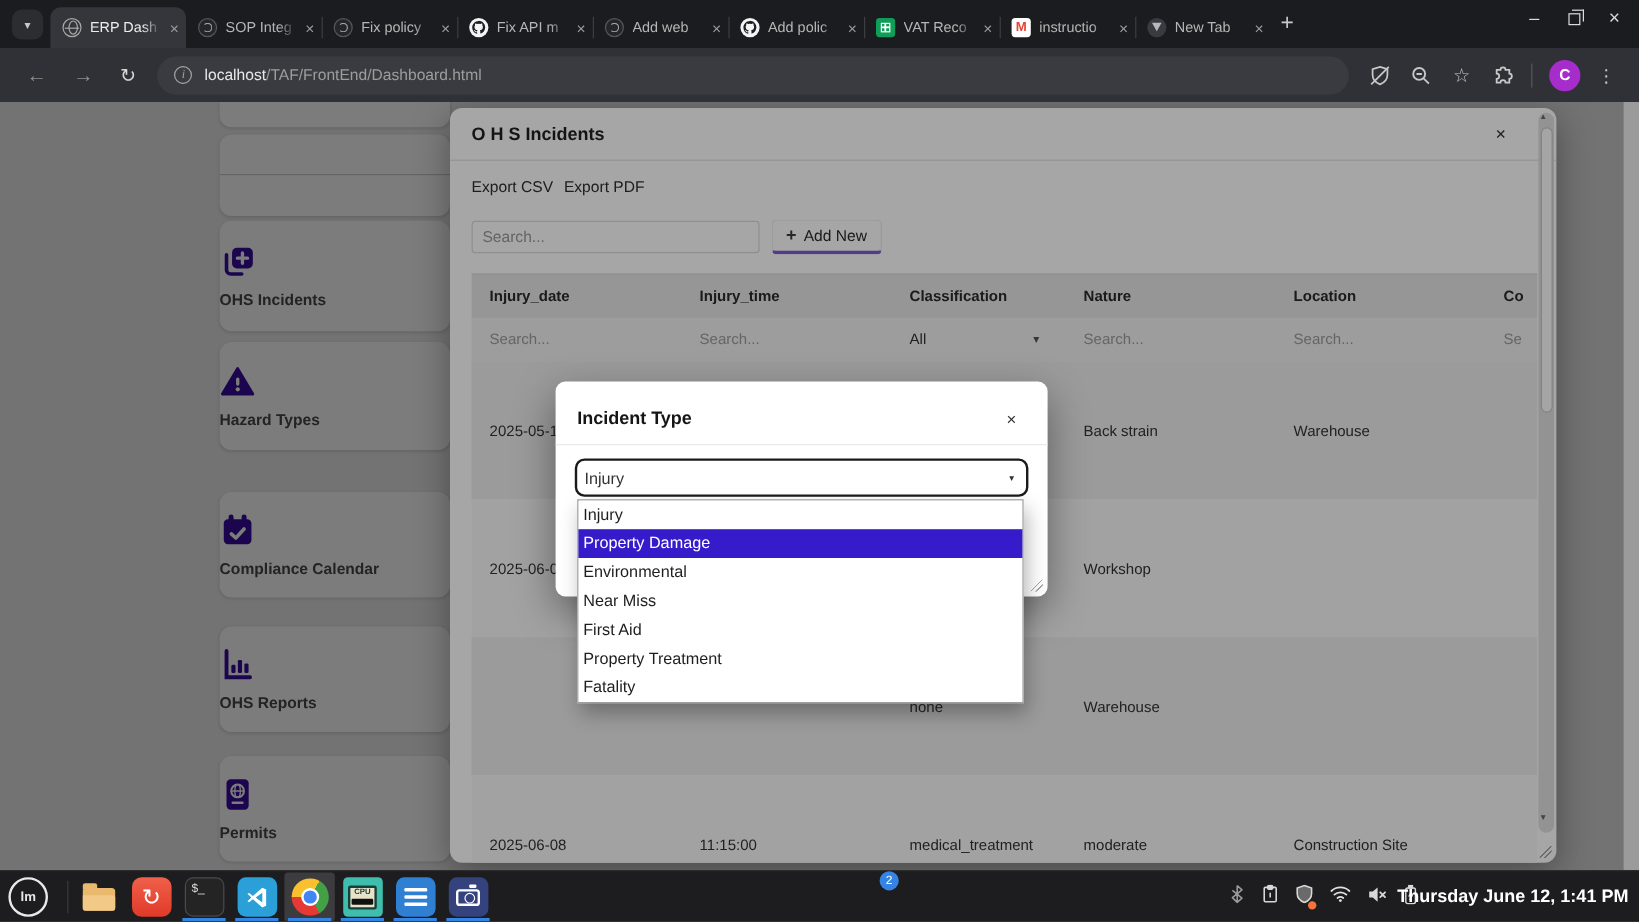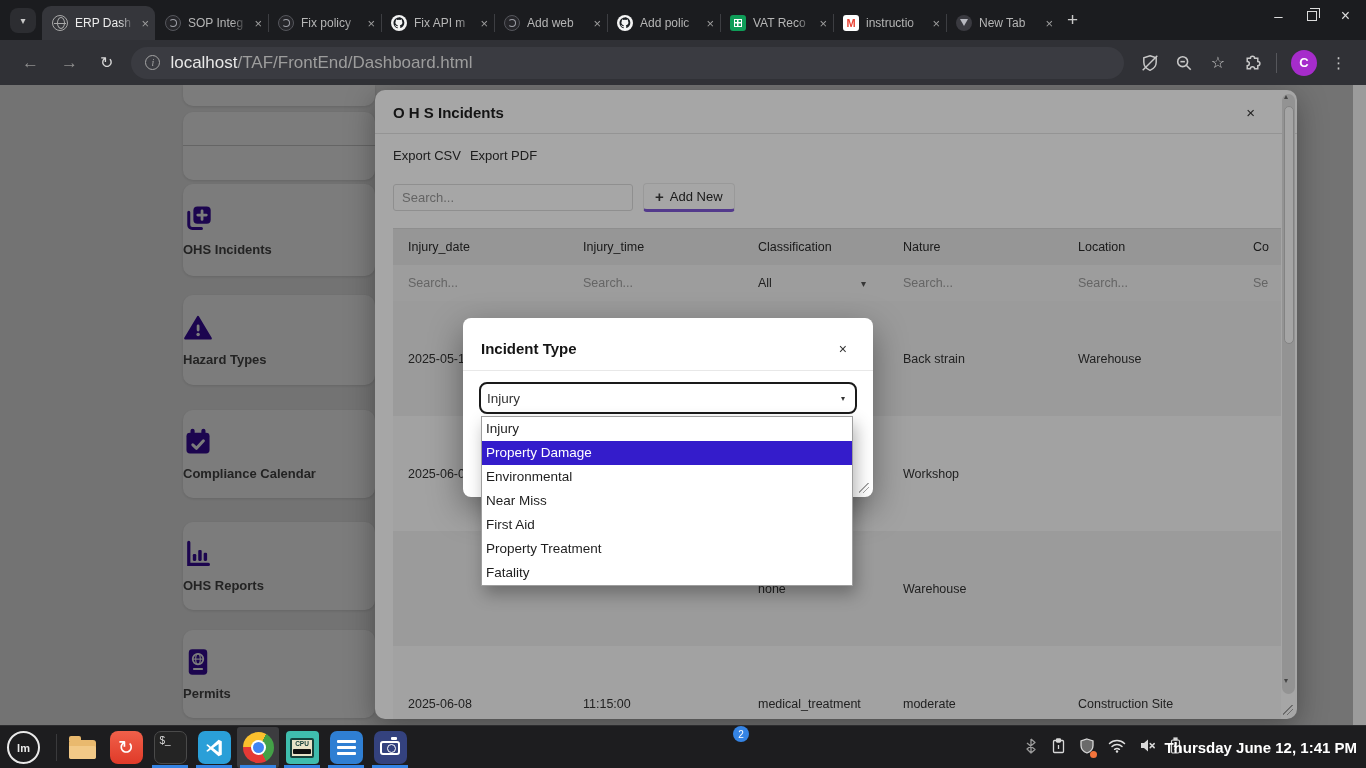--- a/index.html
+++ b/index.html
@@ -37,21 +37,21 @@
 .wc-restore{width:10px;height:10px;border:1.5px solid #dcdcdc;position:relative}
 .wc-restore::before{content:"";position:absolute;left:2px;top:-4px;width:9px;height:9px;border-top:1.5px solid #dcdcdc;border-right:1.5px solid #dcdcdc}
 .wc-close{font-size:16px;line-height:12px}
 
 
 .toolbar{position:absolute;top:40px;left:0;right:0;height:45px;background:#303136;display:flex;align-items:center}
 .nav-ico{color:#8f8f8f;font-size:17px;margin-left:22px}
 .nav-ico.bright{color:#d6d6d6;font-size:16px}
 .urlpill{flex:1;height:32px;margin:0 16px 0 18px;background:#3a3b41;border-radius:16px;display:flex;align-items:center;padding:0 14px;gap:10px}
 .info-ico{width:15px;height:15px;border:1.2px solid #a5a5a5;border-radius:50%;color:#a5a5a5;font-size:10px;display:flex;align-items:center;justify-content:center;font-style:italic;font-family:"Liberation Serif",serif}
-.url{font-size:17px;white-space:nowrap}
+.url{font-size:13px;white-space:nowrap}
 .url .host{color:#e8e8e8}
 .url .path{color:#9d9d9d}
 .tool-icons{display:flex;align-items:center;gap:14px;margin-right:12px}
 .ticon{width:20px;height:20px;display:flex;align-items:center;justify-content:center;color:#c8c8c8}
 .sep-v{width:1px;height:20px;background:#56575c}
 .avatar{width:26px;height:26px;border-radius:50%;background:#a62ccb;color:#fff;font-size:13px;font-weight:bold;display:flex;align-items:center;justify-content:center}
 .kebab{color:#c8c8c8;font-size:15px;letter-spacing:0;margin-right:8px}
 
 
 .content{position:absolute;top:85px;left:0;width:1366px;height:640px;background:#ededed;overflow:hidden}
@@ -70,21 +70,21 @@
 .ohs-divider{position:absolute;left:0;top:43px;width:100%;height:1px;background:#e4e4e4}
 .export-row{position:absolute;left:18px;top:58px;display:flex;gap:9px;font-size:13px;color:#2e2e2e}
 .ohs-search{position:absolute;left:18px;top:94px;width:240px;height:27px;border:1px solid #dcdcdc;border-radius:3px;font-size:13px;padding:0 8px;color:#333;outline:none;font-family:"Liberation Sans",sans-serif}
 .ohs-search::placeholder{color:#9a9a9a}
 .addnew{position:absolute;left:268px;top:93px;height:29px;background:#fff;border:1px solid #ececec;border-bottom:3px solid #8059d8;border-radius:4px;display:flex;align-items:center;gap:6px;padding:0 11px;font-size:13px;color:#2a2a2a}
 .addnew .plus{font-weight:900;font-size:15px;color:#3c3c3c}
 .tbl{position:absolute;left:18px;top:138px;width:888px}
 .trow{display:grid;grid-template-columns:175px 175px 145px 175px 175px 1fr}
 .trow>div{padding-left:15px;display:flex;align-items:center;font-size:12.5px;overflow:hidden;white-space:nowrap}
 .thead{background:#e7e7e7;border-top:1px solid #dadada}
-.thead>div{height:36px;font-weight:normal;color:#2a2a2a}
+.thead>div{height:36px;font-weight:bold;color:#2a2a2a}
 .tfilter{background:#f1f1f1}
 .tfilter>div{height:36px}
 .flt-input{border:none;background:transparent;font-size:12.5px;color:#333;width:92%;outline:none;font-family:"Liberation Sans",sans-serif}
 .flt-input::placeholder{color:#9b9b9b}
 .all-cell{justify-content:space-between;padding-right:22px;color:#333}
 .chev{font-size:10px;color:#555}
 .drow>div{height:115px;color:#333}
 .drow.odd{background:#eeeeee}
 .drow.even{background:#f9f9f9}
 .msb{position:absolute;right:2px;top:4px;width:13px;height:600px;background:#e2e2e2;border-radius:7px}
@@ -248,21 +248,21 @@
     <div class="frag-line"></div>
 
     <div class="card" style="top:99px;height:92px">
       <svg class="cicon" viewBox="0 0 26 26">
           <path d="M5 8v11a3 3 0 0 0 3 3h8" fill="none" stroke="#3a0ca3" stroke-width="2.6" stroke-linecap="round"></path>
           <rect x="9" y="3" width="15" height="15" rx="3.5" fill="#3a0ca3"></rect>
           <path d="M16.5 6.8v7.4M12.8 10.5h7.4" stroke="#fff" stroke-width="2.4" stroke-linecap="round"></path>
         </svg>
       <span class="card-label">OHS Incidents</span>
     </div>
-    <div class="card" style="top:210px;height:90px">
+    <div class="card" style="top:200px;height:90px">
       <svg class="cicon" viewBox="0 0 26 26">
           <path d="M13 3.5 24 22H2z" fill="#3a0ca3" stroke="#3a0ca3" stroke-width="2" stroke-linejoin="round"></path>
           <rect x="11.9" y="10" width="2.4" height="6" rx="1.2" fill="#fff"></rect>
           <circle cx="13.1" cy="18.6" r="1.5" fill="#fff"></circle>
         </svg>
       <span class="card-label">Hazard Types</span>
     </div>
     <div class="card" style="top:325px;height:88px">
       <svg class="cicon" viewBox="0 0 26 26">
           <rect x="3" y="5" width="20" height="18" rx="3" fill="#3a0ca3"></rect>

